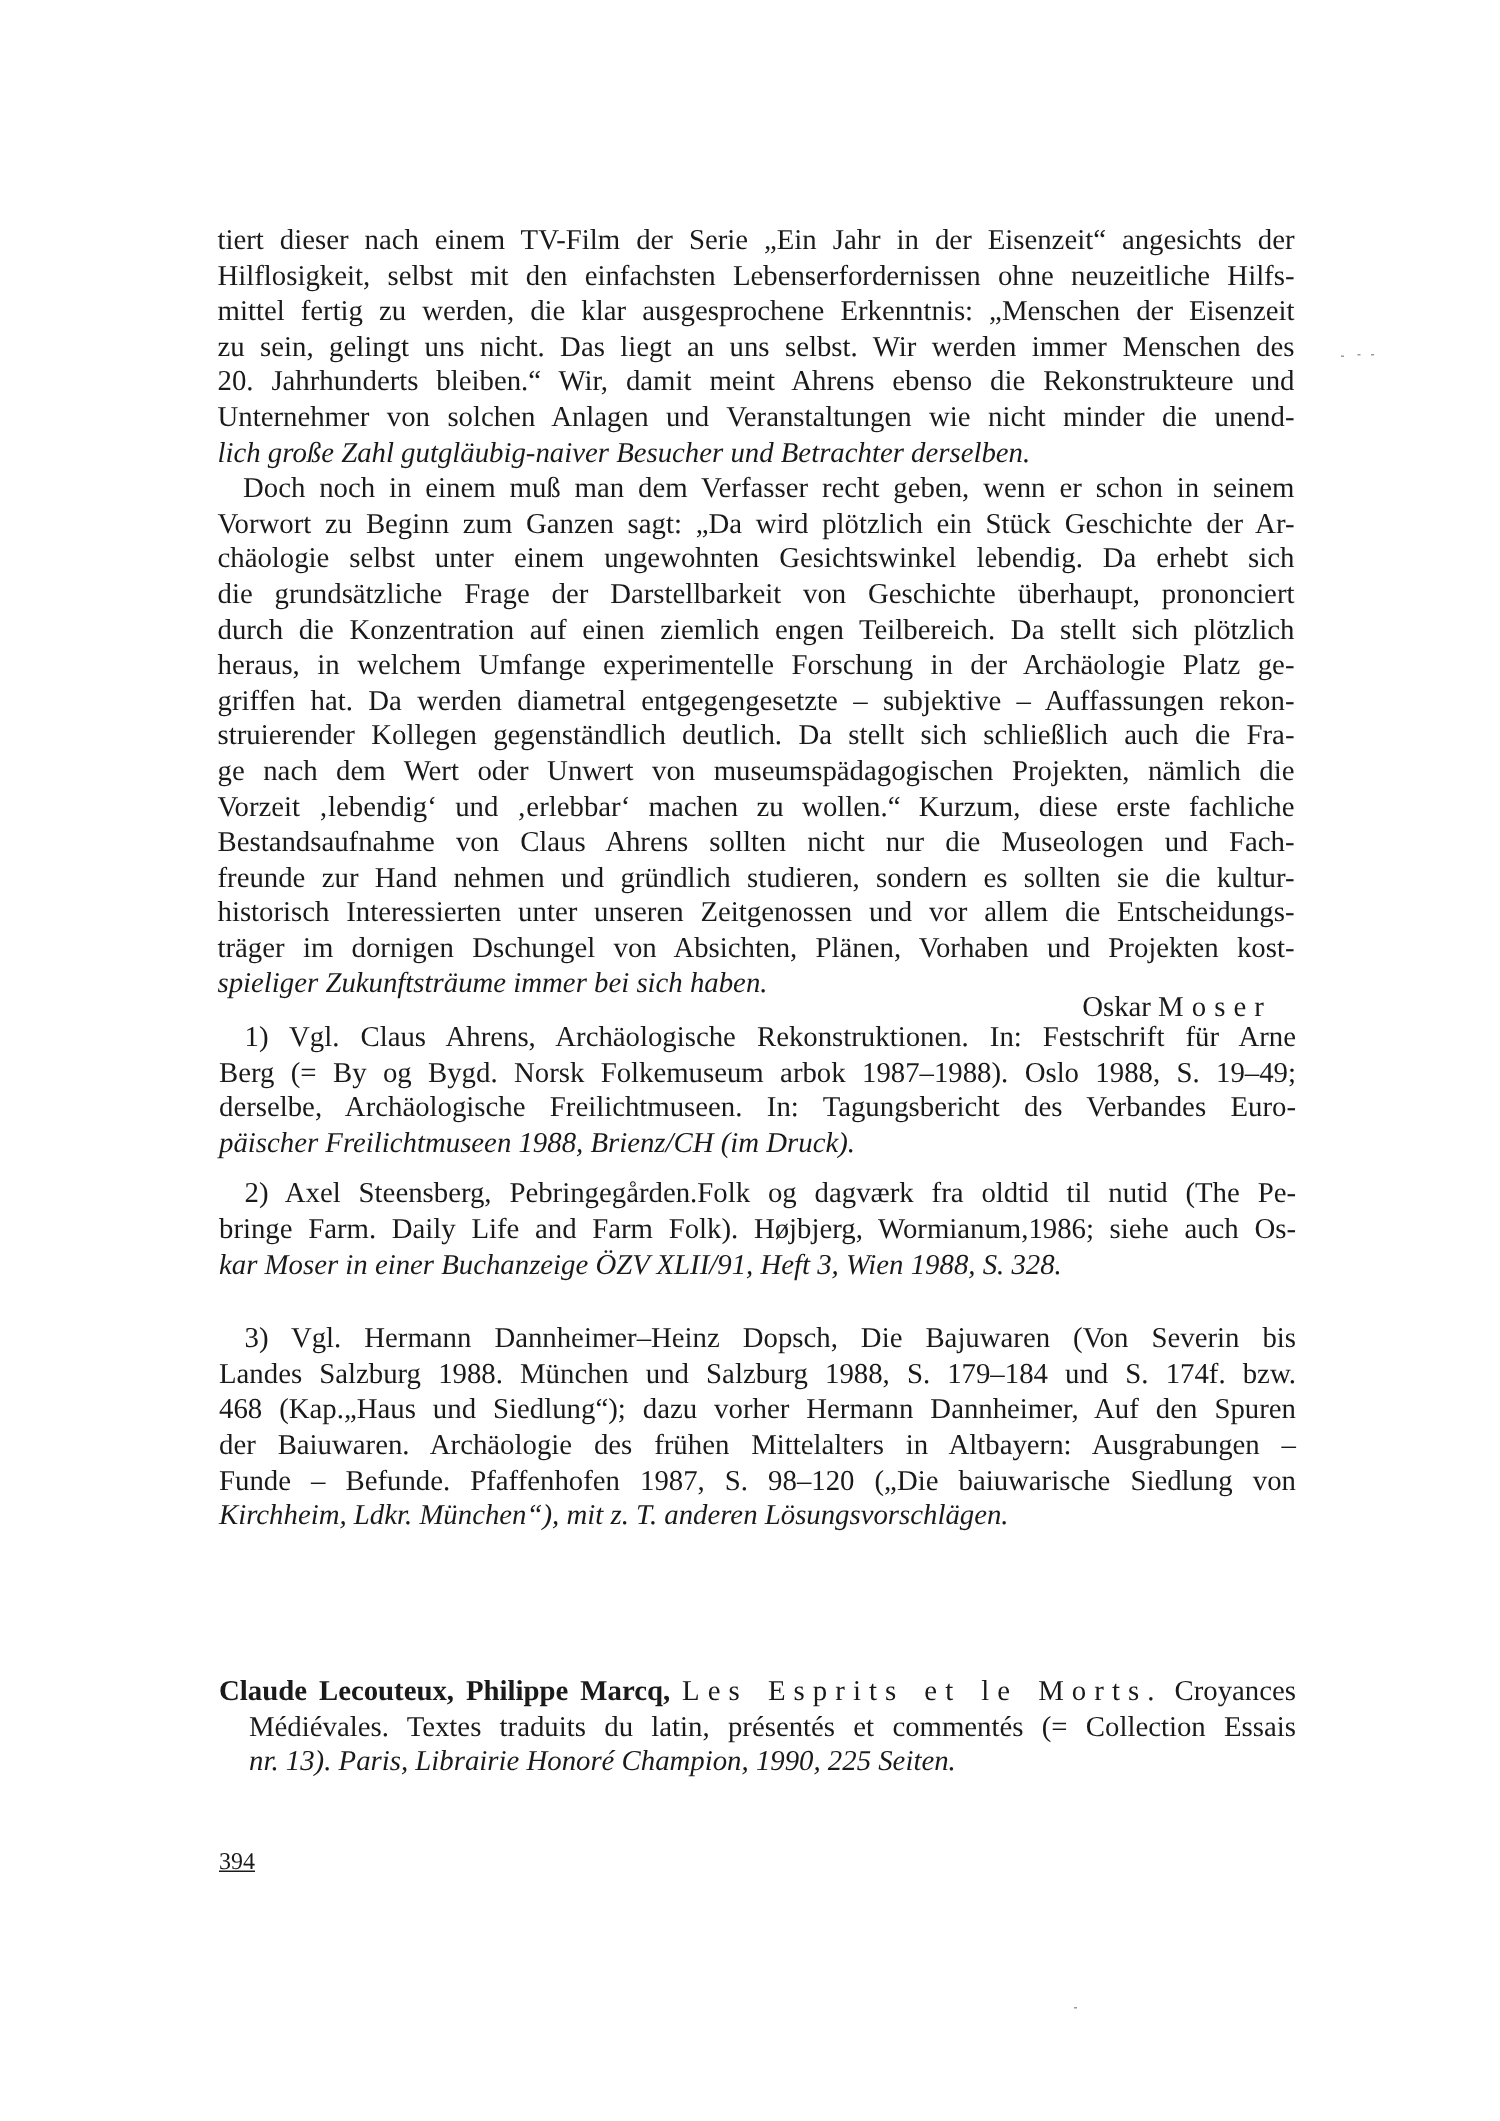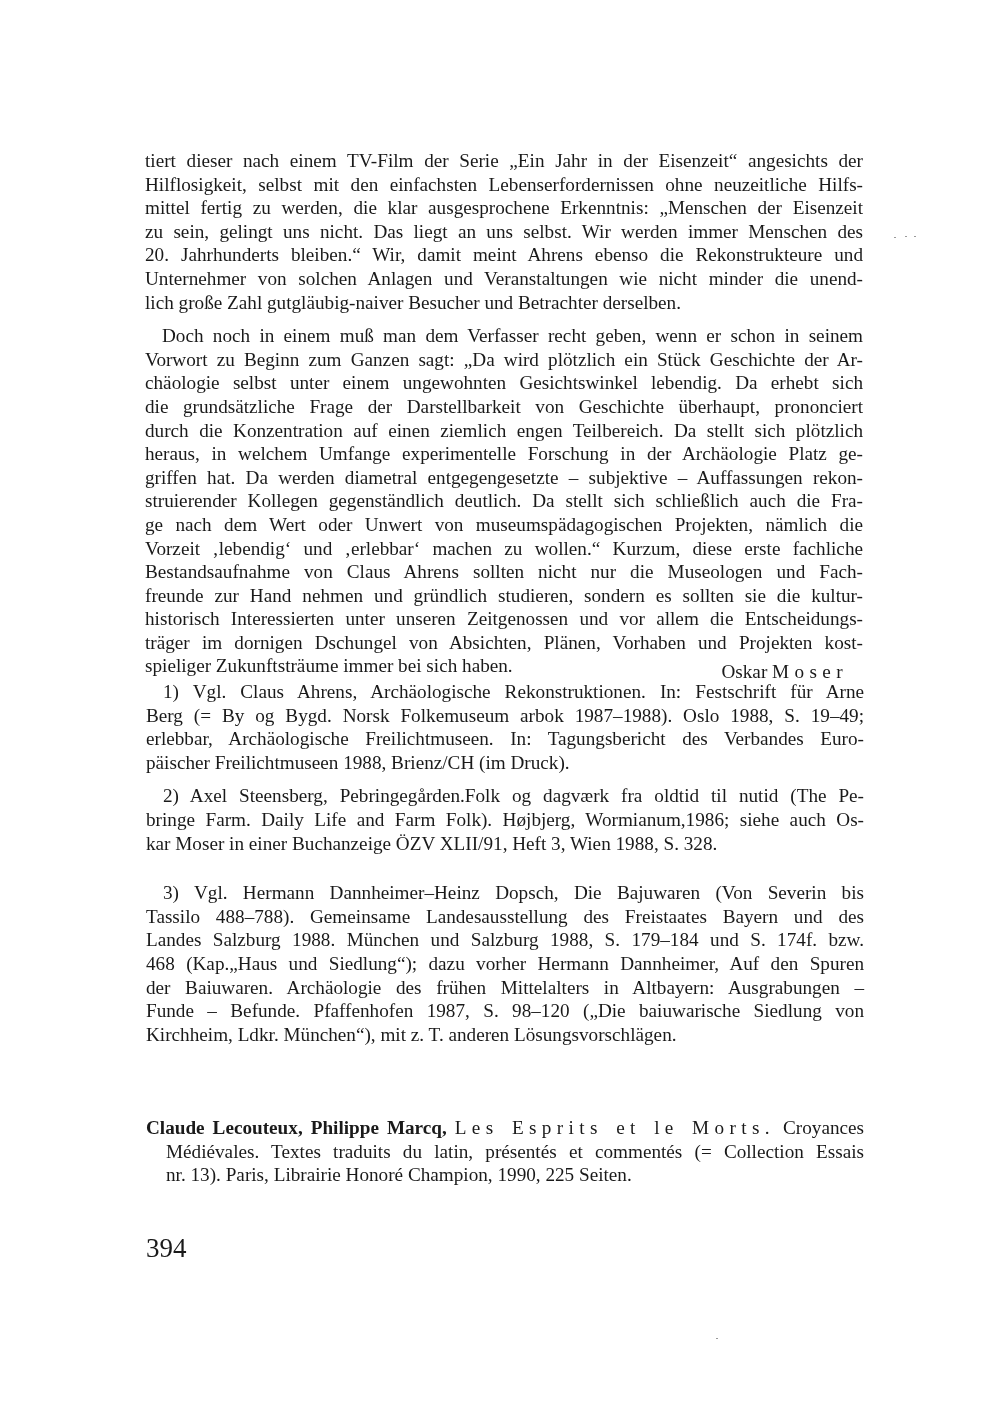--- a/index.html
+++ b/index.html
@@ -7,44 +7,44 @@
       width: 1000px; height: 1414px; position: relative; overflow: hidden;
       font-family: "Liberation Serif", "DejaVu Serif", serif;
       color: #1a1a1a;
     }
     .page { position: absolute; left: 145px; top: 149px; width: 718px; }
     .line {
       display: block; white-space: nowrap;
       font-size: 19.2px; line-height: 23.6px; height: 23.6px;
       text-align: justify; text-align-last: justify;
     }
-    .line.last { text-align-last: left; }
+    .line.last { text-align-last: left; font-style: italic; }
     .indent { padding-left: 17px; }
     .block { position: absolute; left: 146px; width: 718px; }
     .sig { position: absolute; right: 152px; top: 660px; font-size: 19.2px; line-height: 23.6px; }
     .spaced { letter-spacing: 0.28em; }
     .b { font-weight: bold; }
     .hang { padding-left: 20px; }
-    .pagenum { position: absolute; left: 146px; top: 1233px; font-size: 27px; }
+    .pagenum { position: absolute; left: 146px; top: 1233px; font-size: 16px; text-decoration: underline; }
     .speck { position: absolute; width: 2px; height: 1px; background: #999; }
   </style>
 </head>
 <body>
 
 <div class="page">
   <div>
     <span class="line">tiert dieser nach einem TV-Film der Serie „Ein Jahr in der Eisenzeit“ angesichts der</span>
     <span class="line">Hilflosigkeit, selbst mit den einfachsten Lebenserfordernissen ohne neuzeitliche Hilfs-</span>
     <span class="line">mittel fertig zu werden, die klar ausgesprochene Erkenntnis: „Menschen der Eisenzeit</span>
     <span class="line">zu sein, gelingt uns nicht. Das liegt an uns selbst. Wir werden immer Menschen des</span>
     <span class="line">20. Jahrhunderts bleiben.“ Wir, damit meint Ahrens ebenso die Rekonstrukteure und</span>
     <span class="line">Unternehmer von solchen Anlagen und Veranstaltungen wie nicht minder die unend-</span>
     <span class="line last">lich große Zahl gutgläubig-naiver Besucher und Betrachter derselben.</span>
   </div>
-  <div style="margin-top:10px;">
+  <div style="">
     <span class="line indent">Doch noch in einem muß man dem Verfasser recht geben, wenn er schon in seinem</span>
     <span class="line">Vorwort zu Beginn zum Ganzen sagt: „Da wird plötzlich ein Stück Geschichte der Ar-</span>
     <span class="line">chäologie selbst unter einem ungewohnten Gesichtswinkel lebendig. Da erhebt sich</span>
     <span class="line">die grundsätzliche Frage der Darstellbarkeit von Geschichte überhaupt, prononciert</span>
     <span class="line">durch die Konzentration auf einen ziemlich engen Teilbereich. Da stellt sich plötzlich</span>
     <span class="line">heraus, in welchem Umfange experimentelle Forschung in der Archäologie Platz ge-</span>
     <span class="line">griffen hat. Da werden diametral entgegengesetzte – subjektive – Auffassungen rekon-</span>
     <span class="line">struierender Kollegen gegenständlich deutlich. Da stellt sich schließlich auch die Fra-</span>
     <span class="line">ge nach dem Wert oder Unwert von museumspädagogischen Projekten, nämlich die</span>
     <span class="line">Vorzeit ‚lebendig‘ und ‚erlebbar‘ machen zu wollen.“ Kurzum, diese erste fachliche</span>
@@ -58,31 +58,30 @@
 
 <div class="sig">
   <span>Oskar</span>
   <span class="spaced">Moser</span>
 </div>
 
 <div class="block" style="top:680px;">
   <div>
     <span class="line indent">1) Vgl. Claus Ahrens, Archäologische Rekonstruktionen. In: Festschrift für Arne</span>
     <span class="line">Berg (= By og Bygd. Norsk Folkemuseum arbok 1987–1988). Oslo 1988, S. 19–49;</span>
-    <span class="line">erlebbar, Archäologische Freilichtmuseen. In: Tagungsbericht des Verbandes Euro-</span>
+    <span class="line">derselbe, Archäologische Freilichtmuseen. In: Tagungsbericht des Verbandes Euro-</span>
     <span class="line last">päischer Freilichtmuseen 1988, Brienz/CH (im Druck).</span>
   </div>
   <div style="margin-top:10px;">
     <span class="line indent">2) Axel Steensberg, Pebringegården.Folk og dagværk fra oldtid til nutid (The Pe-</span>
     <span class="line">bringe Farm. Daily Life and Farm Folk). Højbjerg, Wormianum,1986; siehe auch Os-</span>
     <span class="line last">kar Moser in einer Buchanzeige ÖZV XLII/91, Heft 3, Wien 1988, S. 328.</span>
   </div>
   <div style="margin-top:26px;">
     <span class="line indent">3) Vgl. Hermann Dannheimer–Heinz Dopsch, Die Bajuwaren (Von Severin bis</span>
-    <span class="line">Tassilo 488–788). Gemeinsame Landesausstellung des Freistaates Bayern und des</span>
     <span class="line">Landes Salzburg 1988. München und Salzburg 1988, S. 179–184 und S. 174f. bzw.</span>
     <span class="line">468 (Kap.„Haus und Siedlung“); dazu vorher Hermann Dannheimer, Auf den Spuren</span>
     <span class="line">der Baiuwaren. Archäologie des frühen Mittelalters in Altbayern: Ausgrabungen –</span>
     <span class="line">Funde – Befunde. Pfaffenhofen 1987, S. 98–120 („Die baiuwarische Siedlung von</span>
     <span class="line last">Kirchheim, Ldkr. München“), mit z. T. anderen Lösungsvorschlägen.</span>
   </div>
 </div>
 
 <div class="block" style="top:1116px;">
   <span class="line" style="text-align-last:justify;">

